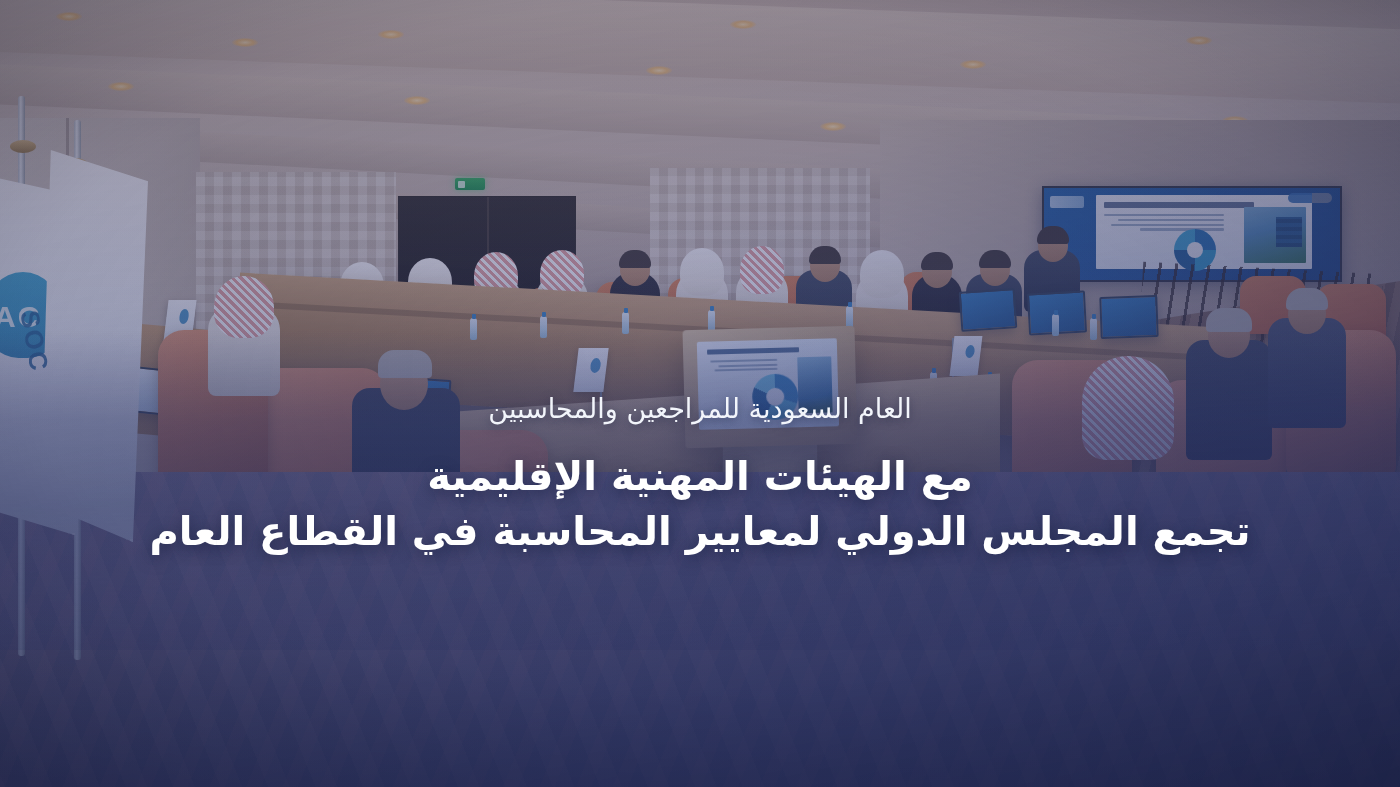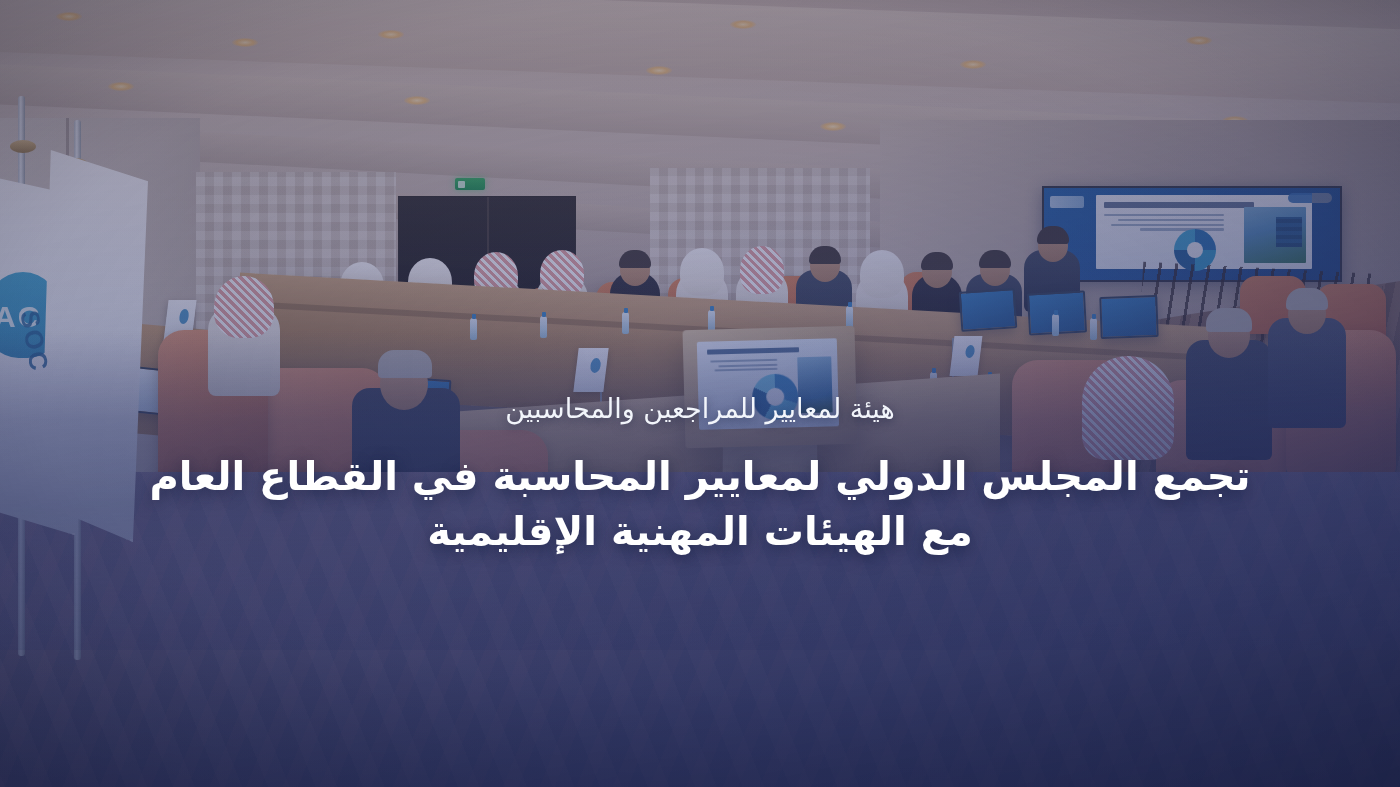--- a/index.html
+++ b/index.html
@@ -643,20 +643,20 @@
     <div class="logo-socpa-txt" style="left:44px; top:308px; font-size:26px; transform:rotate(80deg); transform-origin:left top;">SOC</div>
 
   </div>
 
   <div class="grade-warm"></div>
   <div class="grade-blue"></div>
   <div class="grade-vignette"></div>
   <div class="grade-textband"></div>
 
   <div class="text-layer">
-    <div class="eyebrow">هيئة لمعايير للمراجعين والمحاسبين</div>
+    <div class="eyebrow">العام السعودية للمراجعين والمحاسبين</div>
     <div class="headline">
+      <span class="hl-line">مع الهيئات المهنية الإقليمية</span>
       <span class="hl-line">تجمع المجلس الدولي لمعايير المحاسبة في القطاع العام</span>
-      <span class="hl-line">مع الهيئات المهنية الإقليمية</span>
     </div>
   </div>
 
 </div>
 
 </body></html>

